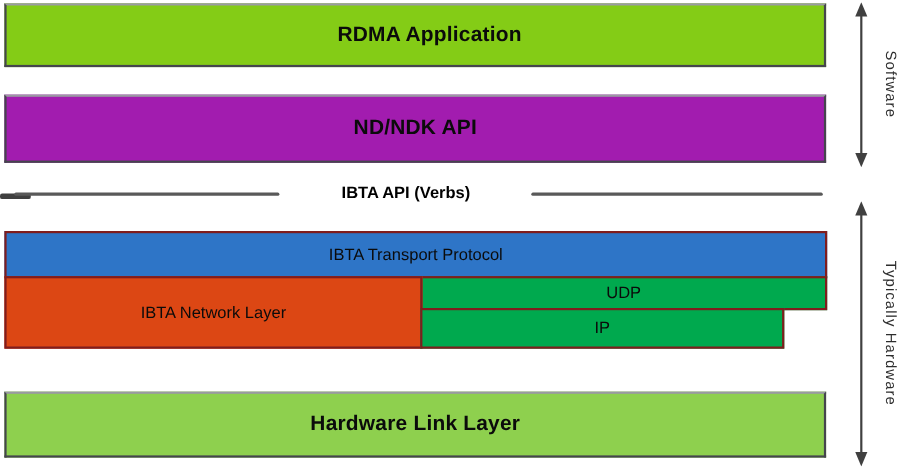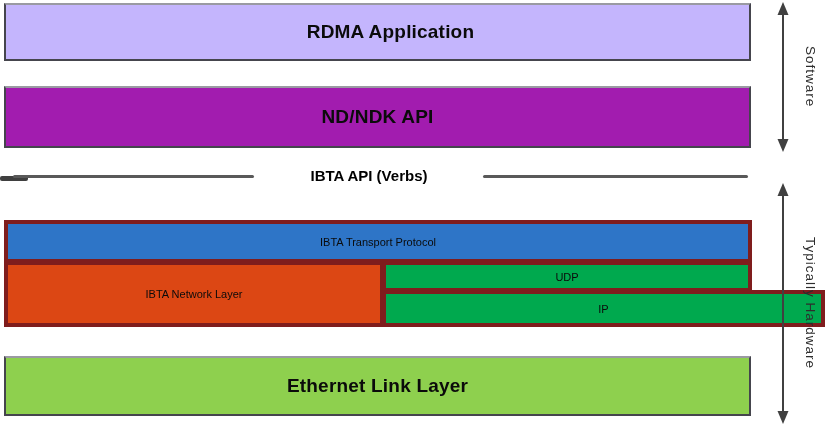--- a/index.html
+++ b/index.html
@@ -11,28 +11,28 @@
   .box {
     position:absolute; box-sizing:border-box;
     display:flex; align-items:center; justify-content:center;
     color:#0b0b0b; text-align:center;
   }
   .big {
     border:2px solid #45454d; border-top-color:#9a9aa2;
     font-weight:bold; font-size:19px; letter-spacing:0.2px;
   }
   .mid {
-    border:4px solid #7f1d1d; font-size:11px; font-weight:normal;margin-top:10px;
+    border:2px solid #7f1d1d; font-size:15px; font-weight:normal;
   }
   .rdma-app   { left:4px;  top:3px;   width:747px; height:58px; }
   .ndk        { left:4px;  top:86px;  width:747px; height:62px; }
   .transport  { left:4px;  top:210px; width:748px; height:43px; }
   .network    { left:4px;  top:251px; width:380px; height:66px; }
   .udp        { left:382px;top:251px; width:370px; height:31px; }
-  .ip         { left:382px;top:280px; width:443px; height:37px; }
+  .ip         { left:382px;top:280px; width:331px; height:37px; }
   .ethernet   { left:4px;  top:356px; width:747px; height:60px; }
 
   .hline { position:absolute; background:#595959; height:3px; border-radius:2px; }
   .hline-left  { left:13px;  top:175px; width:241px; }
   .hline-right { left:483px; top:175px; width:265px; }
   .hline-stub  { position:absolute; left:0; top:176px; width:28px; height:5px;
                  background:#3f3f3f; border-radius:2px; }
   .verbs-label {
     position:absolute; left:269px; top:167px; width:200px;
     text-align:center; font-weight:bold; font-size:15px; color:#000;
@@ -56,21 +56,21 @@
     font-size:13.5px; color:#2d2d2d; letter-spacing:1px; white-space:nowrap;
   }
   .label-software { top:2px;   height:150px; }
   .label-hardware { top:183px; height:241px; }
 </style>
 </head>
 <body>
 
 <div class="canvas">
 
-  <div class="box big rdma-app" style="background-color: #c4b5fd; padding-left: 26px;">
+  <div class="box big rdma-app" style="background-color: #84cc16; padding-left: 26px;">
     <span>RDMA Application</span>
   </div>
 
   <div class="box big ndk" style="background-color: #a21caf;">
   <span>ND/NDK API</span>
     </div>
 
   <div class="hline-stub"></div>
   <div class="hline hline-left"></div>
   <div class="hline hline-right"></div>
@@ -88,21 +88,21 @@
     <span>IBTA Network Layer</span>
   </div>
 
   <div class="box mid ip" style="background-color: rgb(0, 169, 78);">
     <span>IP</span>
   </div>
 
 
 
   <div class="box big ethernet" style="background-color: rgb(142, 208, 78);">
-    <span>Ethernet Link Layer</span>
+    <span>Hardware Link Layer</span>
   </div>
 
   <div class="v-arrow arrow-software">
     <svg width="18" height="150" viewBox="0 0 18 150">
       <line x1="9" y1="12" x2="9" y2="138" stroke="#404040" stroke-width="2"></line>
       <polygon points="9,0 3.5,13 14.5,13" fill="#404040"></polygon>
       <polygon points="9,150 3.5,137 14.5,137" fill="#404040"></polygon>
     </svg>
   </div>
   <div class="side-label label-software">Software</div>

